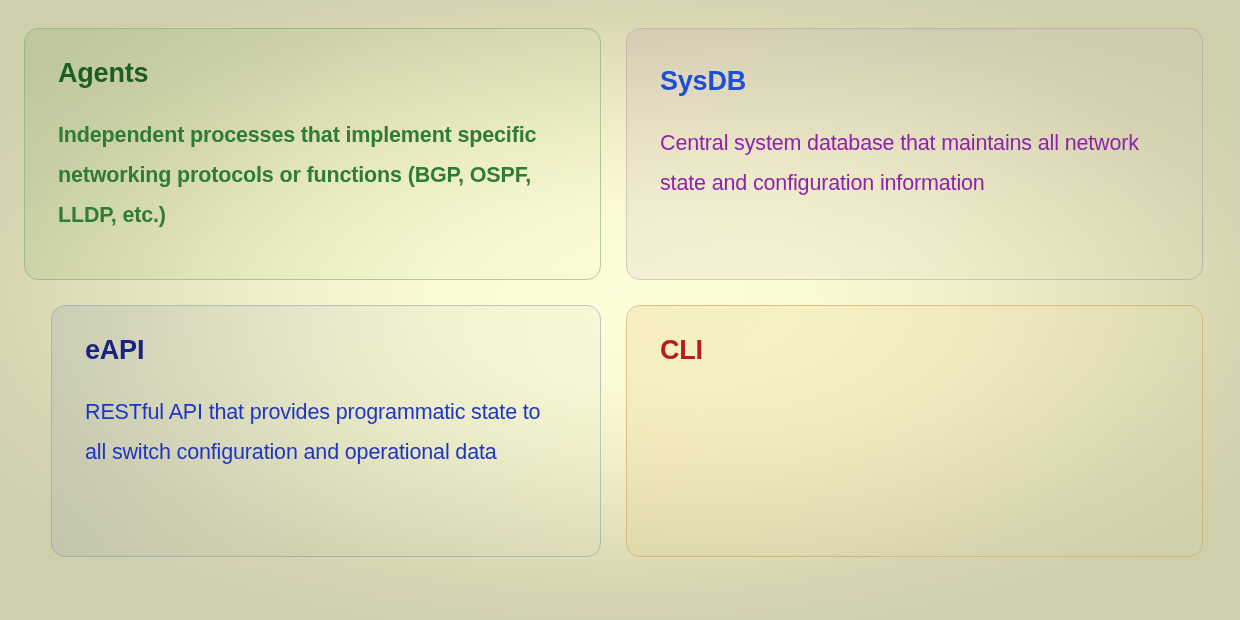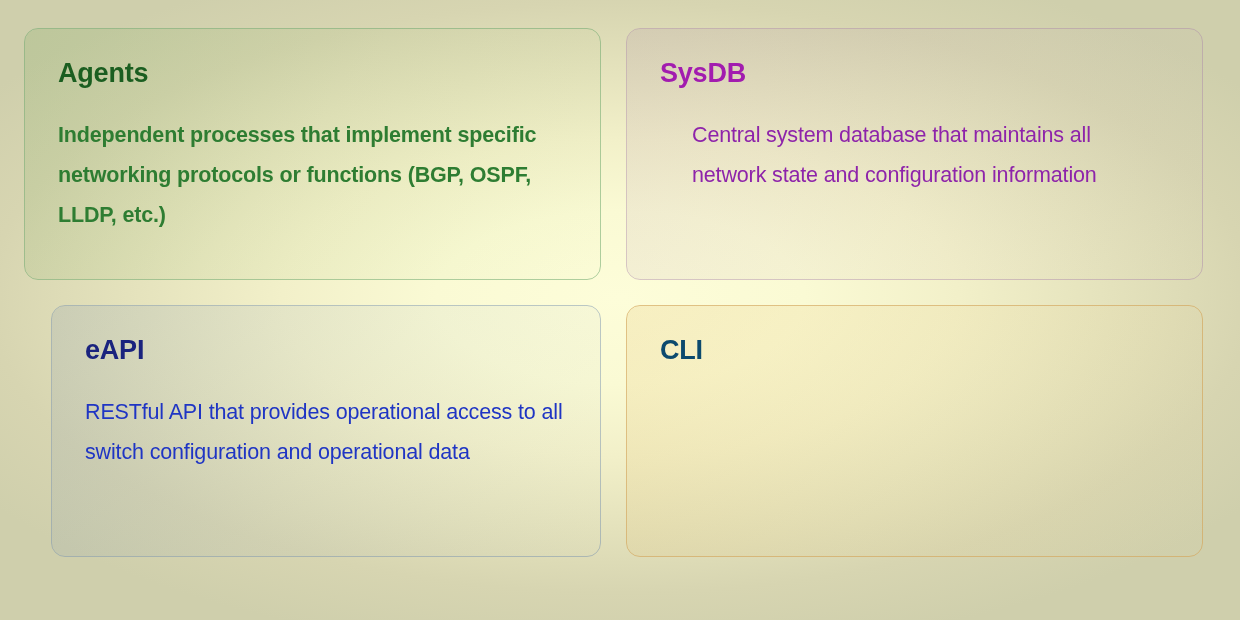--- a/index.html
+++ b/index.html
@@ -69,50 +69,50 @@
   }
 
   
   .card-agents { border-color:rgba(110,168,110,.55); }
   .card-agents::before { background:linear-gradient(128deg, rgba(126,170,96,.22) 0%, rgba(150,186,110,.10) 48%, rgba(190,215,130,.02) 100%); }
   .card-agents .card-title { color:#1b5e20; }
   .card-agents .card-desc  { color:#2e7d32;font-weight:bold; }
 
   .card-sysdb { border-color:rgba(168,130,170,.45); }
   .card-sysdb::before { background:linear-gradient(128deg, rgba(155,110,165,.13) 0%, rgba(175,140,180,.06) 55%, rgba(200,170,200,.01) 100%); }
-  .card-sysdb .card-title { color:#a21caf; }
-  .card-sysdb .card-desc  { color:#8e24aa;margin-left:32px; }
+  .card-sysdb .card-title { color:#1d4ed8;margin-top:8px; }
+  .card-sysdb .card-desc  { color:#8e24aa; }
 
   .card-eapi { border-color:rgba(120,145,175,.50);margin-left:27px; }
   .card-eapi::before { background:linear-gradient(128deg, rgba(110,135,175,.17) 0%, rgba(140,160,185,.09) 52%, rgba(180,195,210,.02) 100%); }
   .card-eapi .card-title { color:#1a237e; }
   .card-eapi .card-desc  { color:#1f35c4; }
 
   .card-cli { border-color:rgba(212,168,96,.70); }
   .card-cli::before { background:linear-gradient(128deg, rgba(226,190,110,.22) 0%, rgba(232,205,135,.12) 52%, rgba(240,222,165,.04) 100%); }
-  .card-cli .card-title { color:#0c4a6e; }
+  .card-cli .card-title { color:#b91c1c; }
   .card-cli .card-desc  { color:#d32f2f; }
 </style>
 </head>
 <body>
 
 <div class="grid">
 
   <div class="card card-agents">
     <div class="card-title">Agents</div>
     <div class="card-desc">Independent processes that implement specific networking protocols or functions (BGP, OSPF, LLDP, etc.)</div>
   </div>
 
   <div class="card card-sysdb">
     <div class="card-title">SysDB</div>
     <div class="card-desc">Central system database that maintains all network state and configuration information</div>
   </div>
 
   <div class="card card-eapi">
     <div class="card-title">eAPI</div>
-    <div class="card-desc">RESTful API that provides operational access to all switch configuration and operational data</div>
+    <div class="card-desc">RESTful API that provides programmatic state to all switch configuration and operational data</div>
   </div>
 
   <div class="card card-cli">
     <div class="card-title">CLI</div>
   </div>
 
 </div>
 
 </body></html>

